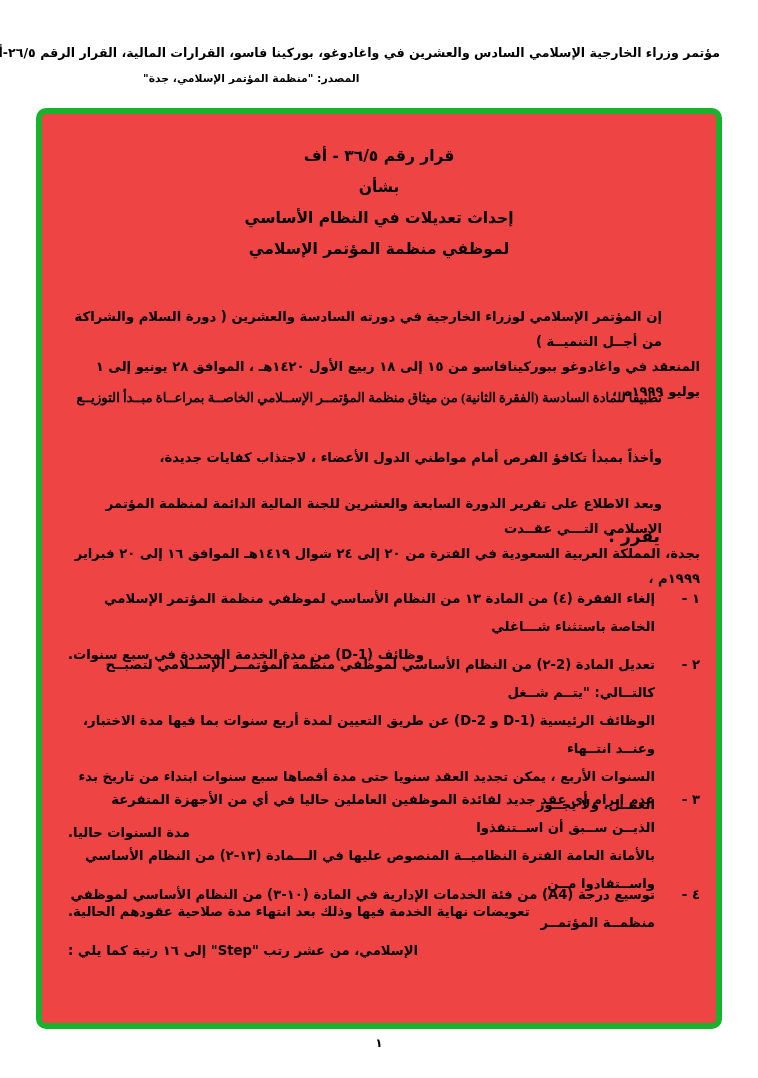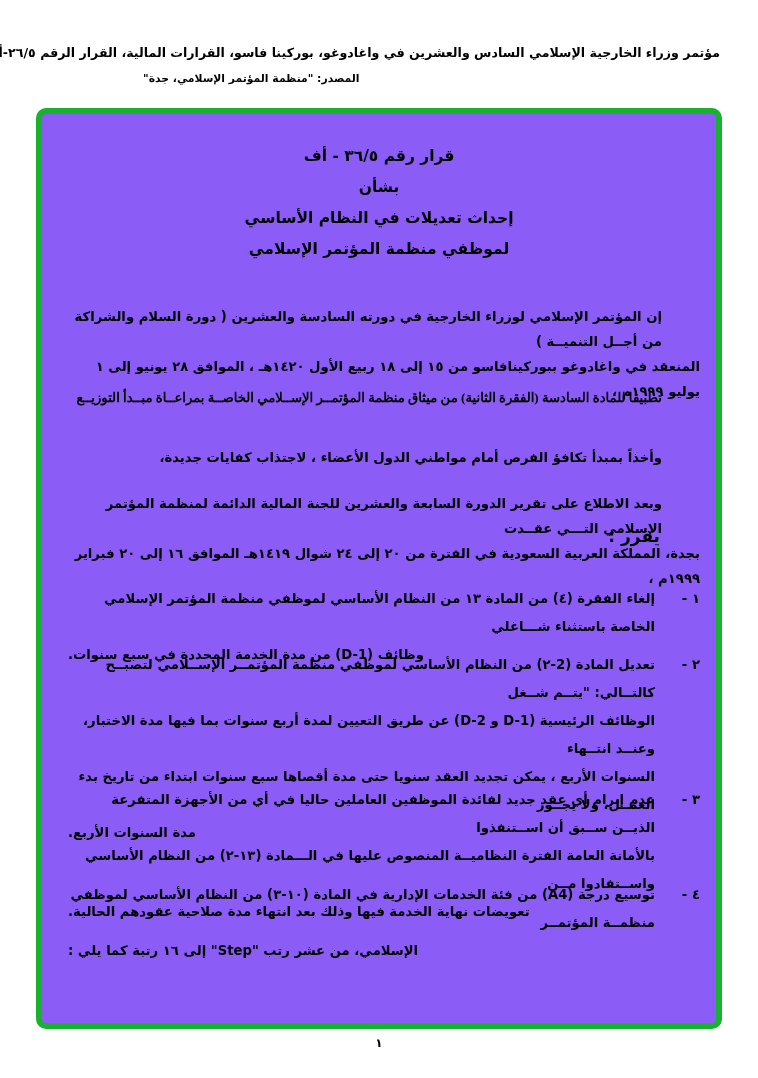--- a/index.html
+++ b/index.html
@@ -18,21 +18,21 @@
   .hdr2{
     position:absolute;top:71px;left:143px;
     font-size:10.8px;line-height:15px;white-space:nowrap;
   }
 
   
   .frame{
     position:absolute;top:108px;left:36px;
     width:674px;height:909px;
     border:6px solid #18b22e;border-radius:10px;
-    background:#8b5cf6;
+    background:#ef4444;
   }
 
   
   .title-block{
     position:absolute;top:27px;left:0;right:0;
     text-align:center;font-size:15.5px;line-height:31px;
   }
 
   
   .para{
@@ -115,21 +115,21 @@
         <span class="ln mid">وظائف (D-1) من مدة الخدمة المحددة في سبع سنوات.</span>
       </div>
     </div>
 
     <div class="item item2">
       <div class="marker">٢ -</div>
       <div class="itext">
         <span class="ln">تعديل المادة (2-٢) من النظام الأساسي لموظفي منظمة المؤتمــر الإســلامي لتصبــح كالتــالي: "يتــم شــغل</span>
         <span class="ln">الوظائف الرئيسية  (D-1 و D-2) عن طريق التعيين لمدة أربع سنوات بما فيها مدة الاختبار، وعنــد انتــهاء</span>
         <span class="ln">السنوات الأربع ، يمكن تجديد العقد سنويا حتى مدة أقصاها سبع سنوات ابتداء من تاريخ بدء العمــل، ولا يجــوز</span>
-        <span class="ln mid">مدة السنوات الأربع.</span>
+        <span class="ln mid">مدة السنوات حاليا.</span>
       </div>
     </div>
 
     <div class="item item3">
       <div class="marker">٣ -</div>
       <div class="itext">
         <span class="ln">عدم إبرام أي عقد جديد لفائدة الموظفين العاملين حاليا في أي من الأجهزة المتفرعة الذيــن ســبق أن اســتنفذوا</span>
         <span class="ln">بالأمانة العامة الفترة النظاميــة المنصوص عليها في الـــمادة  (١٣-٢) من النظام الأساسي واســتفادوا مــن</span>
         <span class="ln mid">تعويضات نهاية الخدمة فيها وذلك بعد انتهاء مدة صلاحية عقودهم الحالية.</span>
       </div>

